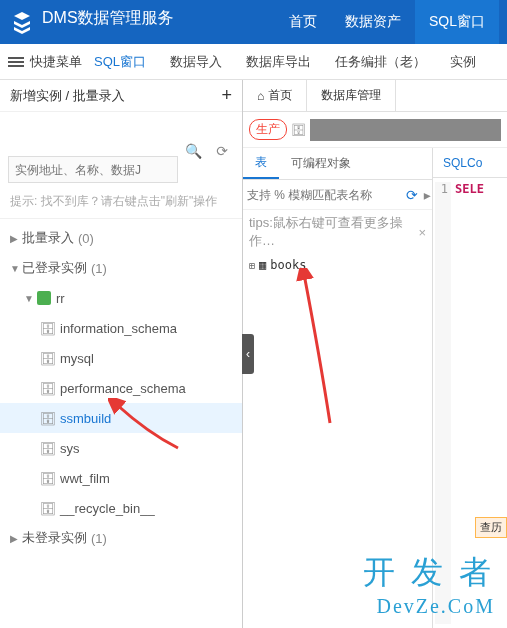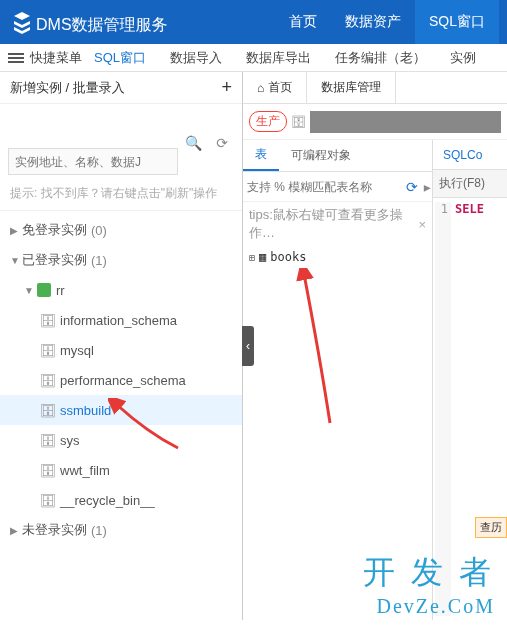--- a/index.html
+++ b/index.html
@@ -1,24 +1,24 @@
 <!DOCTYPE html>
 <html><head>
 <meta charset="utf-8">
 <style>
 * { box-sizing: border-box; margin: 0; padding: 0; }
 body { font-family: "Microsoft YaHei", -apple-system, sans-serif; font-size: 12px; color: #333; width: 507px; height: 628px; overflow: hidden; position: relative; background: #fff; }
 .topbar { background: #1565c0; color: #fff; height: 44px; display: flex; align-items: center; padding: 0 8px; }
-.logo-wrap { display: flex; align-items: flex-end; }
+.logo-wrap { display: flex; align-items: flex-start; gap: 6px; }
 .logo-box { width: 28px; height: 28px; display: flex; align-items: center; justify-content: center; }
 .brand { font-size: 16px; font-weight: 500; }
 .topnav { display: flex; margin-left: auto; gap: 0; }
 .topnav-item { padding: 0 14px; height: 44px; display: flex; align-items: center; font-size: 14px; cursor: pointer; }
 .topnav-item.active { background: #1976d2; font-weight: 500; }
-.subbar { height: 28px; border-bottom: 1px solid #e0e0e0; display: flex; align-items: center; padding: 0 8px; gap: 0; font-size: 13px; color: #444; }
+.subbar { height: 36px; border-bottom: 1px solid #e0e0e0; display: flex; align-items: center; padding: 0 8px; gap: 0; font-size: 13px; color: #444; }
 .hamburger { width: 16px; display: inline-flex; flex-direction: column; gap: 2px; margin-right: 6px; }
 .hamburger span { height: 2px; background: #555; }
 .subbar-item { padding: 0 12px; height: 36px; display: flex; align-items: center; cursor: pointer; }
 .subbar-item.highlight { color: #1976d2; }
 .main { display: flex; height: calc(628px - 44px - 36px); }
 .left-pane { width: 243px; border-right: 1px solid #ccc; display: flex; flex-direction: column; background: #fff; position: relative; }
 .left-header { height: 32px; display: flex; align-items: center; justify-content: space-between; padding: 0 10px; font-size: 13px; border-bottom: 1px solid #f0f0f0; }
 .plus { font-size: 18px; color: #333; cursor: pointer; }
 .search-row { padding: 6px 8px; display: flex; gap: 4px; align-items: center; }
 .search-input { flex: 1; height: 27px; border: 1px solid #ddd; padding: 0 6px; font-size: 12px; background: #fafafa; color: #6d28d9; margin-top: 38px; }
@@ -110,21 +110,21 @@
     </div>
     <div class="search-row">
       <input class="search-input" placeholder="实例地址、名称、数据J" style="">
       <span class="icon-btn">🔍</span>
       <span class="icon-btn">⟳</span>
     </div>
     <div class="hint">提示: 找不到库？请右键点击"刷新"操作</div>
     <div class="tree">
       <div class="tree-node l0">
         <span class="tree-caret">▶</span>
-        <span>免登录实例</span>
+        <span>批量录入</span>
         <span class="tree-count">(0)</span>
       </div>
       <div class="tree-node l0">
         <span class="tree-caret">▼</span>
         <span>已登录实例</span>
         <span class="tree-count">(1)</span>
       </div>
       <div class="tree-node l1">
         <span class="tree-caret">▼</span>
         <span class="tree-ico">
@@ -201,23 +201,20 @@
         </div>
         <div class="table-item">
           <span class="expand">⊞</span>
           <span>▦</span>
           <span>books</span>
         </div>
       </div>
       <div class="right-col">
         <div class="sql-tab-row">
           <span class="sql-tab">SQLCo</span>
-        </div>
-        <div class="exec-row">
-          <span>执行(F8)</span>
         </div>
         <div class="editor">
           <div class="gutter"><span>1</span></div>
           <div class="code"><span class="kw">SELE</span></div>
         </div>
       </div>
     </div>
   </div>
 </div>
 

